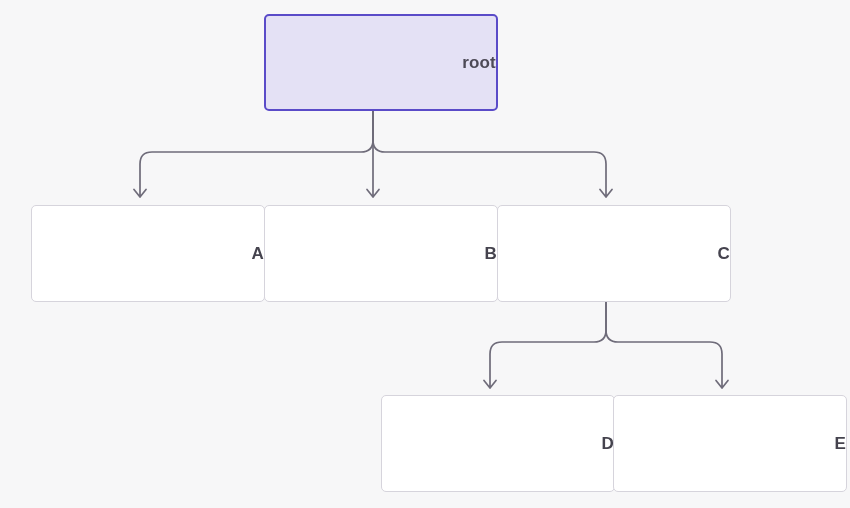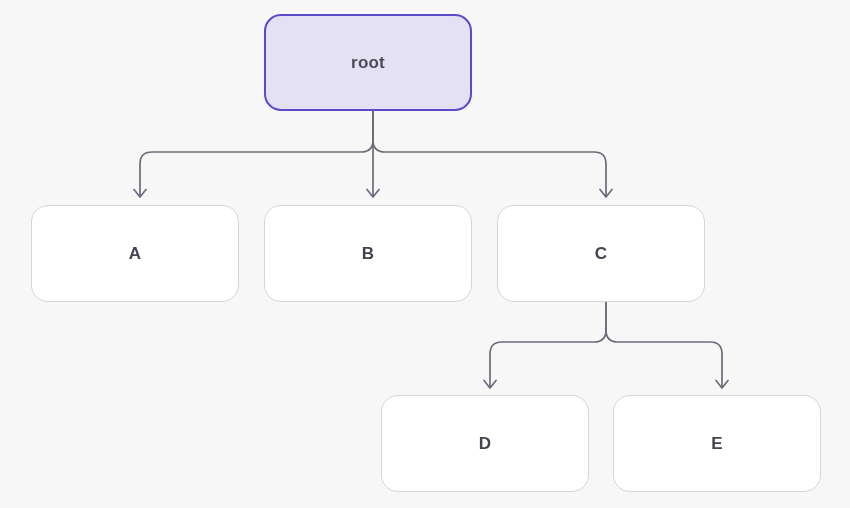--- a/index.html
+++ b/index.html
@@ -26,29 +26,29 @@
     pointer-events: none;
   }
   .edges path {
     fill: none;
     stroke-width: 1.7;
     stroke-linecap: round;
     stroke-linejoin: round;
   }
   .node {
     position: absolute;
-    width: 208px;
+    width: 234px;
     height: 97px;
     box-sizing: border-box;
     background: #ffffff;
     border: 1px solid #d6d4dc;
-    border-radius: 17px;
+    border-radius: 5px;
     display: flex;
     align-items: center;
-    justify-content: center;
+    justify-content: flex-end;
     cursor: pointer;
   }
   .node .label {
     font-size: 17px;
     font-weight: 700;
     color: #45434e;
     letter-spacing: 0.2px;
   }
   .node.root {
     background: #e4e1f5;

